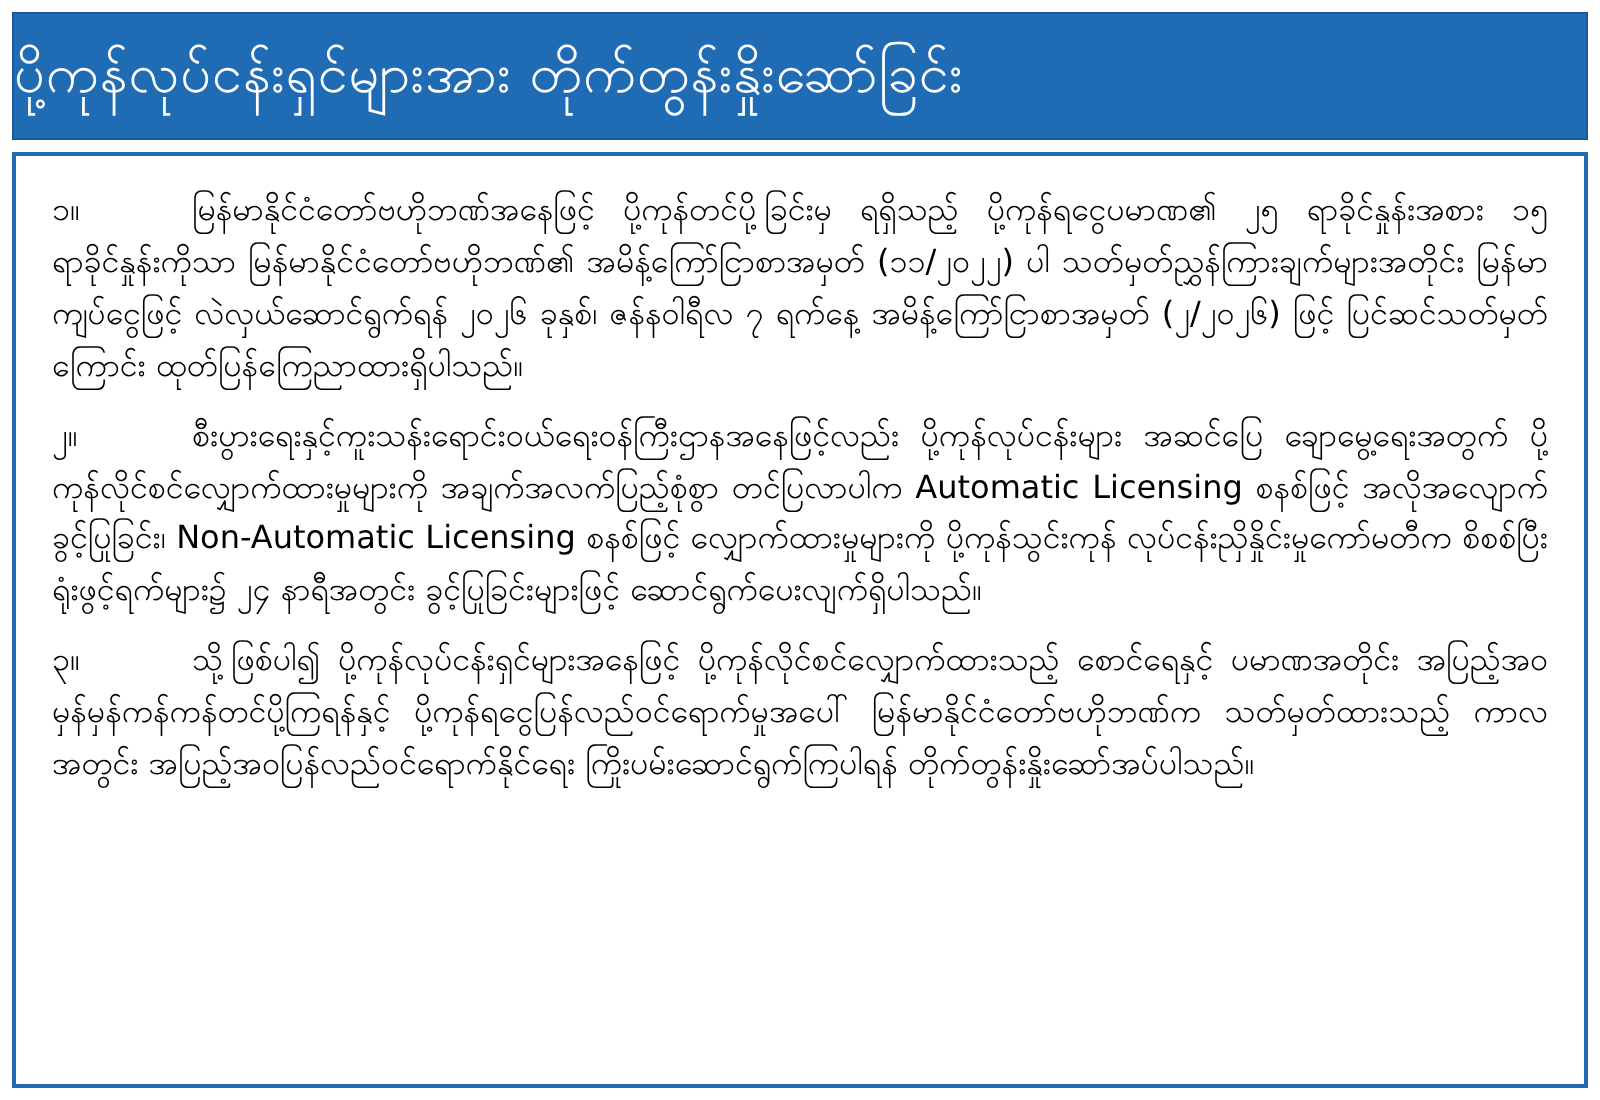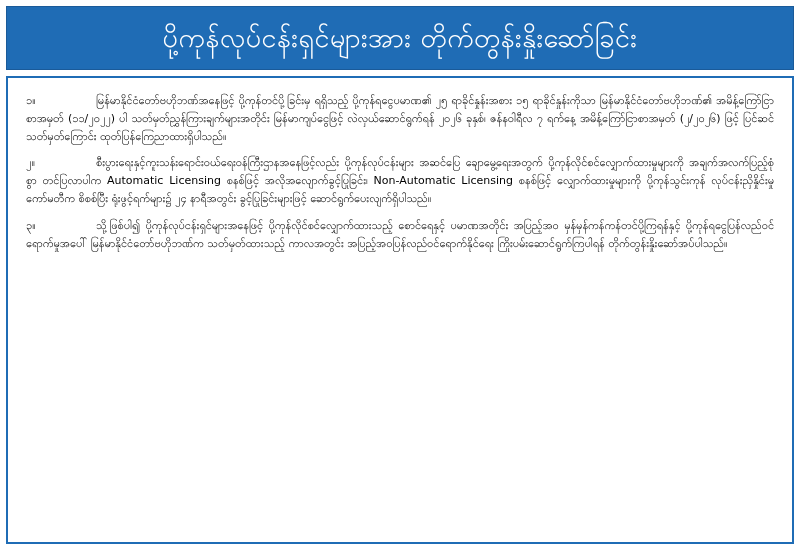--- a/index.html
+++ b/index.html
@@ -22,21 +22,20 @@
     display: flex;
     flex-direction: column;
   }
 
   .header-bar {
     background: #1f6cb5;
     border: 1px solid #1a5a99;
     height: 62px;
     display: flex;
     align-items: center;
-    justify-content: center;
     flex: 0 0 auto;
   }
 
   .header-title {
     color: #ffffff;
     font-size: 27px;
     line-height: 1.2;
     letter-spacing: 0.5px;
     text-align: center;
     white-space: nowrap;
@@ -48,21 +47,21 @@
     border: 2px solid #1f6cb5;
     background: #ffffff;
     box-sizing: border-box;
     padding: 14px 18px 8px 18px;
     display: flex;
     flex-direction: column;
     overflow: hidden;
   }
 
   .para {
-    font-size: 11px;
+    font-size: 16px;
     line-height: 1.62;
     color: #000000;
     text-align: justify;
     margin-bottom: 9px;
   }
 
   .para .num {
     display: inline-block;
     min-width: 34px;
   }

